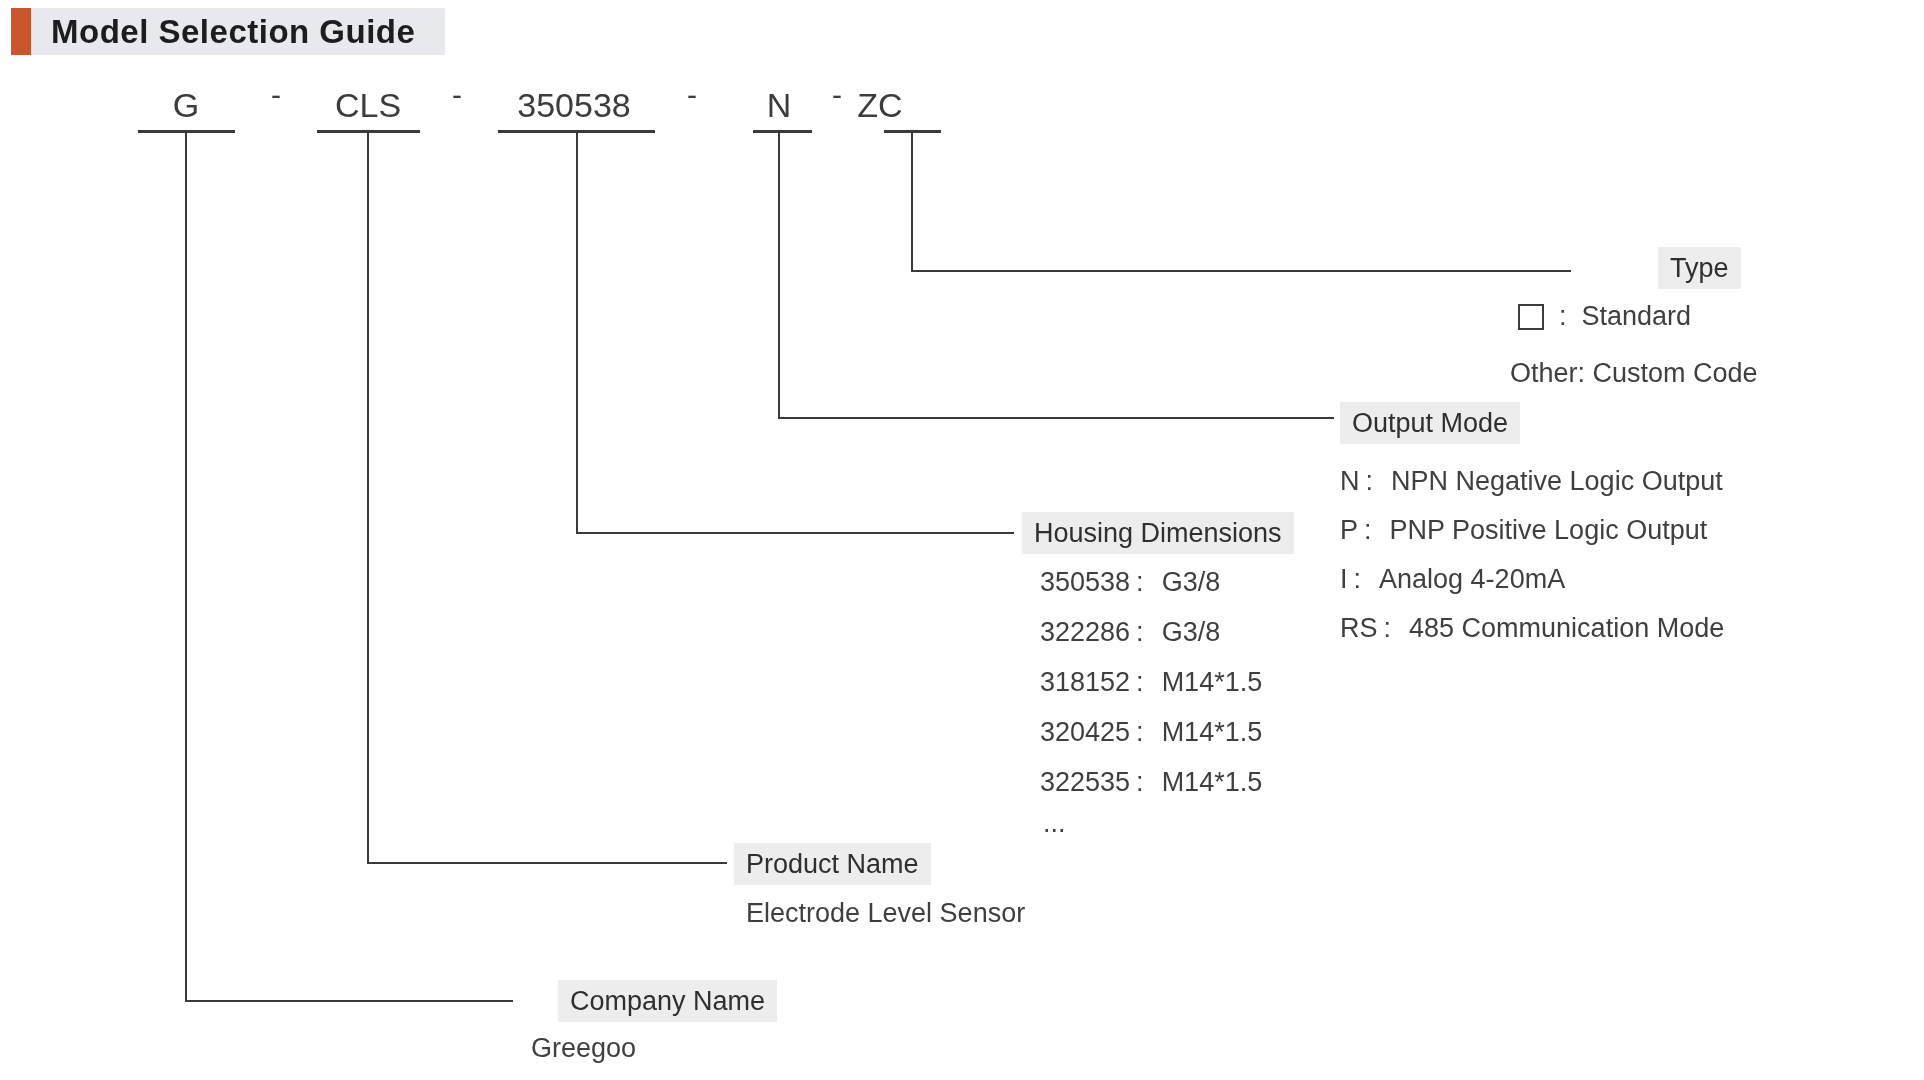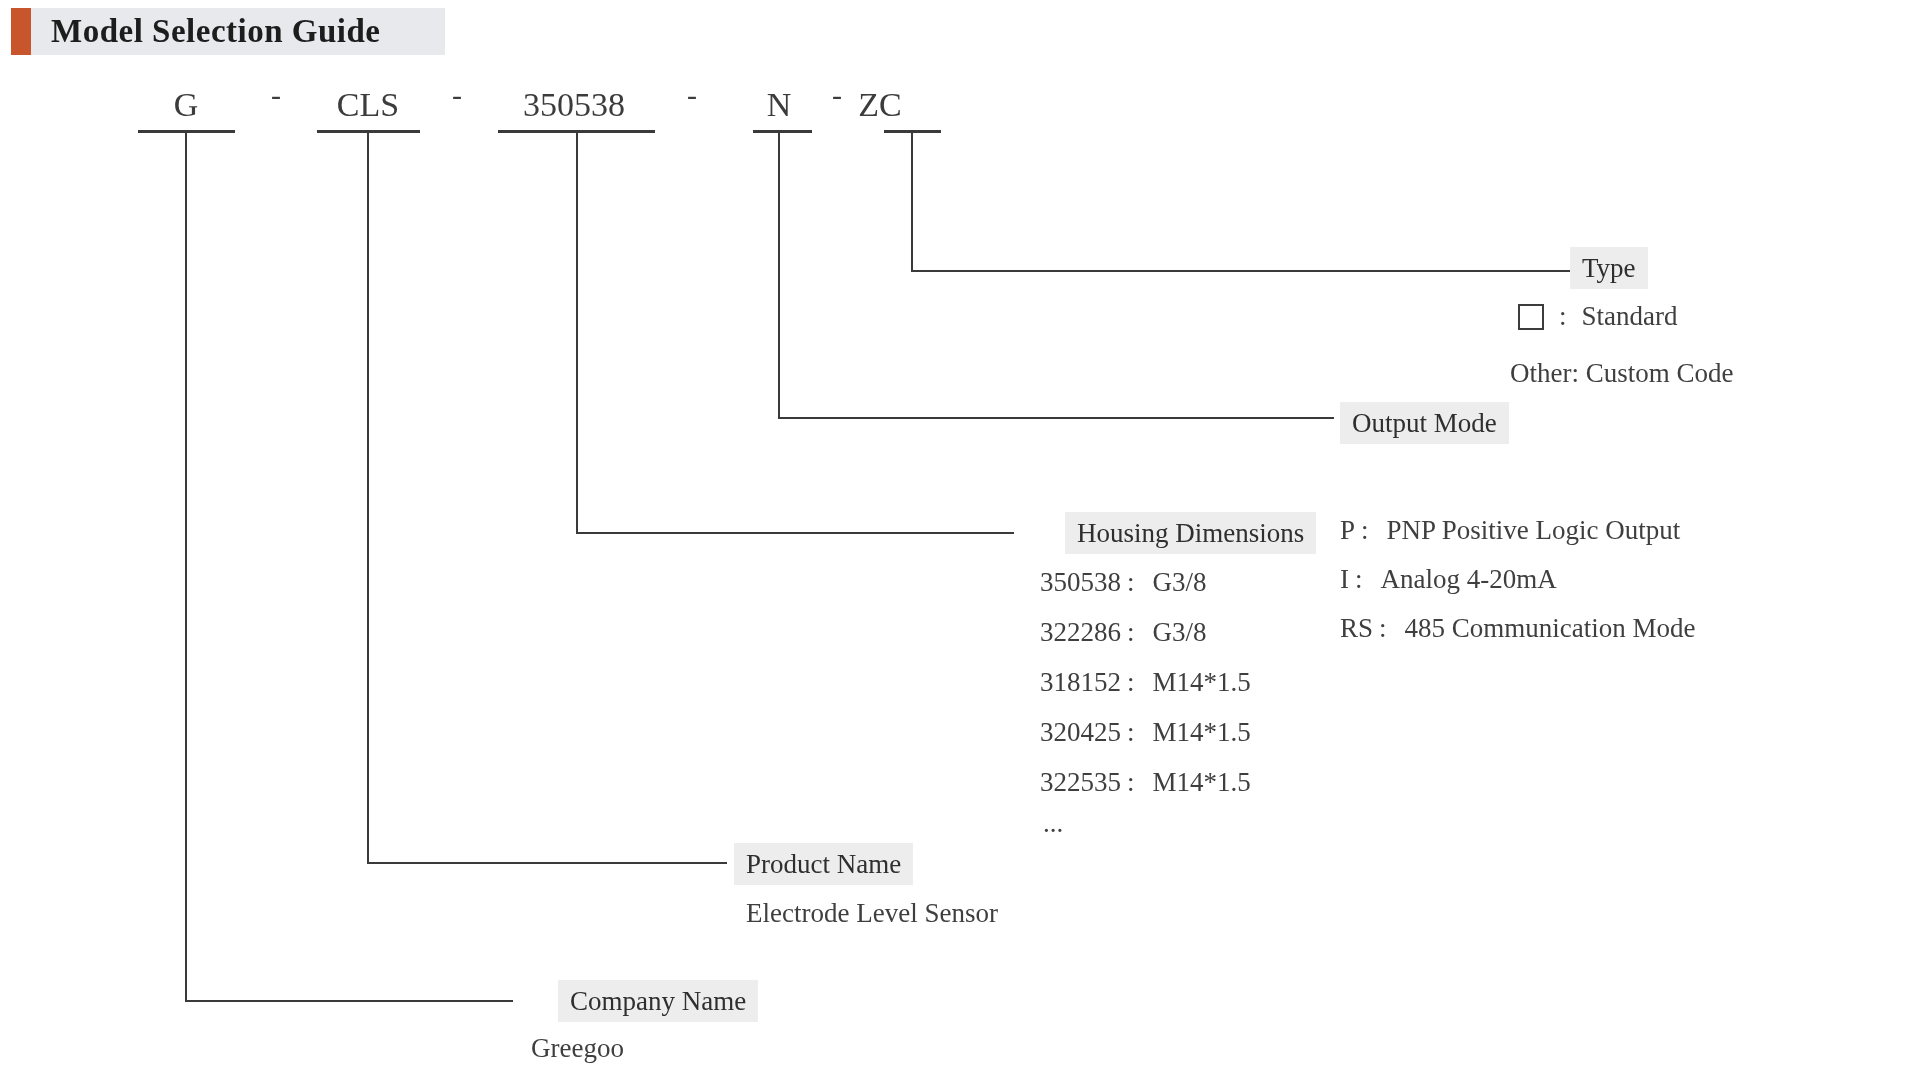--- a/index.html
+++ b/index.html
@@ -1,20 +1,20 @@
 <!DOCTYPE html>
 <html><head>
 <meta charset="utf-8">
 <style>
   html,body{margin:0;padding:0;background:#ffffff;}
   #canvas{
     position:relative;
     width:1924px;height:1080px;
     background:#ffffff;
-    font-family:Liberation Serif, serif;
+    font-family:Liberation Sans, sans-serif;
     color:#3f3f3f;
     overflow:hidden;
   }
   .abs{position:absolute;}
   
   .header-bg{left:11px;top:8px;width:434px;height:47px;background:#e7e9ec;}
   .header-accent{left:11px;top:8px;width:20px;height:47px;background:#c8552c;}
   .header-title{left:51px;top:8px;height:47px;line-height:47px;
     font-size:33px;font-weight:bold;color:#1d1d1d;letter-spacing:0.5px;white-space:nowrap;}
   
@@ -63,44 +63,47 @@
   <div class="abs vline" style="left:576px;height:401px;"></div>
   <div class="abs vline" style="left:778px;height:286px;"></div>
   <div class="abs vline" style="left:911px;height:139px;"></div>
 
   <div class="abs hline" style="left:911px;top:270px;width:660px;"></div>
   <div class="abs hline" style="left:778px;top:417px;width:556px;"></div>
   <div class="abs hline" style="left:576px;top:532px;width:438px;"></div>
   <div class="abs hline" style="left:367px;top:862px;width:360px;"></div>
   <div class="abs hline" style="left:185px;top:1000px;width:328px;"></div>
 
-  <div class="abs" style="left:1570px;top:247px;">
+  <div class="abs" style="left:1658px;top:247px;">
     <span class="tag">Type</span>
   </div>
   <div class="abs std-row txt" style="left:1518px;top:301px;">
     <span class="checkbox"></span>
     <span>:</span>
     <span>Standard</span>
   </div>
   <div class="abs txt" style="left:1510px;top:358px;">Other: Custom Code</div>
 
   <div class="abs" style="left:1340px;top:402px;">
     <span class="tag">Output Mode</span>
   </div>
+  <div class="abs txt opt" style="left:1340px;top:466px;">
+    <span>N</span><span class="colon">:</span><span>NPN Negative Logic Output</span>
+  </div>
   <div class="abs txt opt" style="left:1340px;top:515px;text-align:center;">
     <span>P</span><span class="colon">:</span><span>PNP Positive Logic Output</span>
   </div>
   <div class="abs txt opt" style="left:1340px;top:564px;">
     <span>I</span><span class="colon">:</span><span>Analog 4-20mA</span>
   </div>
   <div class="abs txt opt" style="left:1340px;top:613px;">
     <span>RS</span><span class="colon">:</span><span>485 Communication Mode</span>
   </div>
 
-  <div class="abs" style="left:1065px;top:512px;">
+  <div class="abs" style="left:1022px;top:512px;">
     <span class="tag">Housing Dimensions</span>
   </div>
   <div class="abs txt opt" style="left:1040px;top:567px;">
     <span>350538</span><span class="colon">:</span><span>G3/8</span>
   </div>
   <div class="abs txt opt" style="left:1040px;top:617px;">
     <span>322286</span><span class="colon">:</span><span>G3/8</span>
   </div>
   <div class="abs txt opt" style="left:1040px;top:667px;">
     <span>318152</span><span class="colon">:</span><span>M14*1.5</span>

